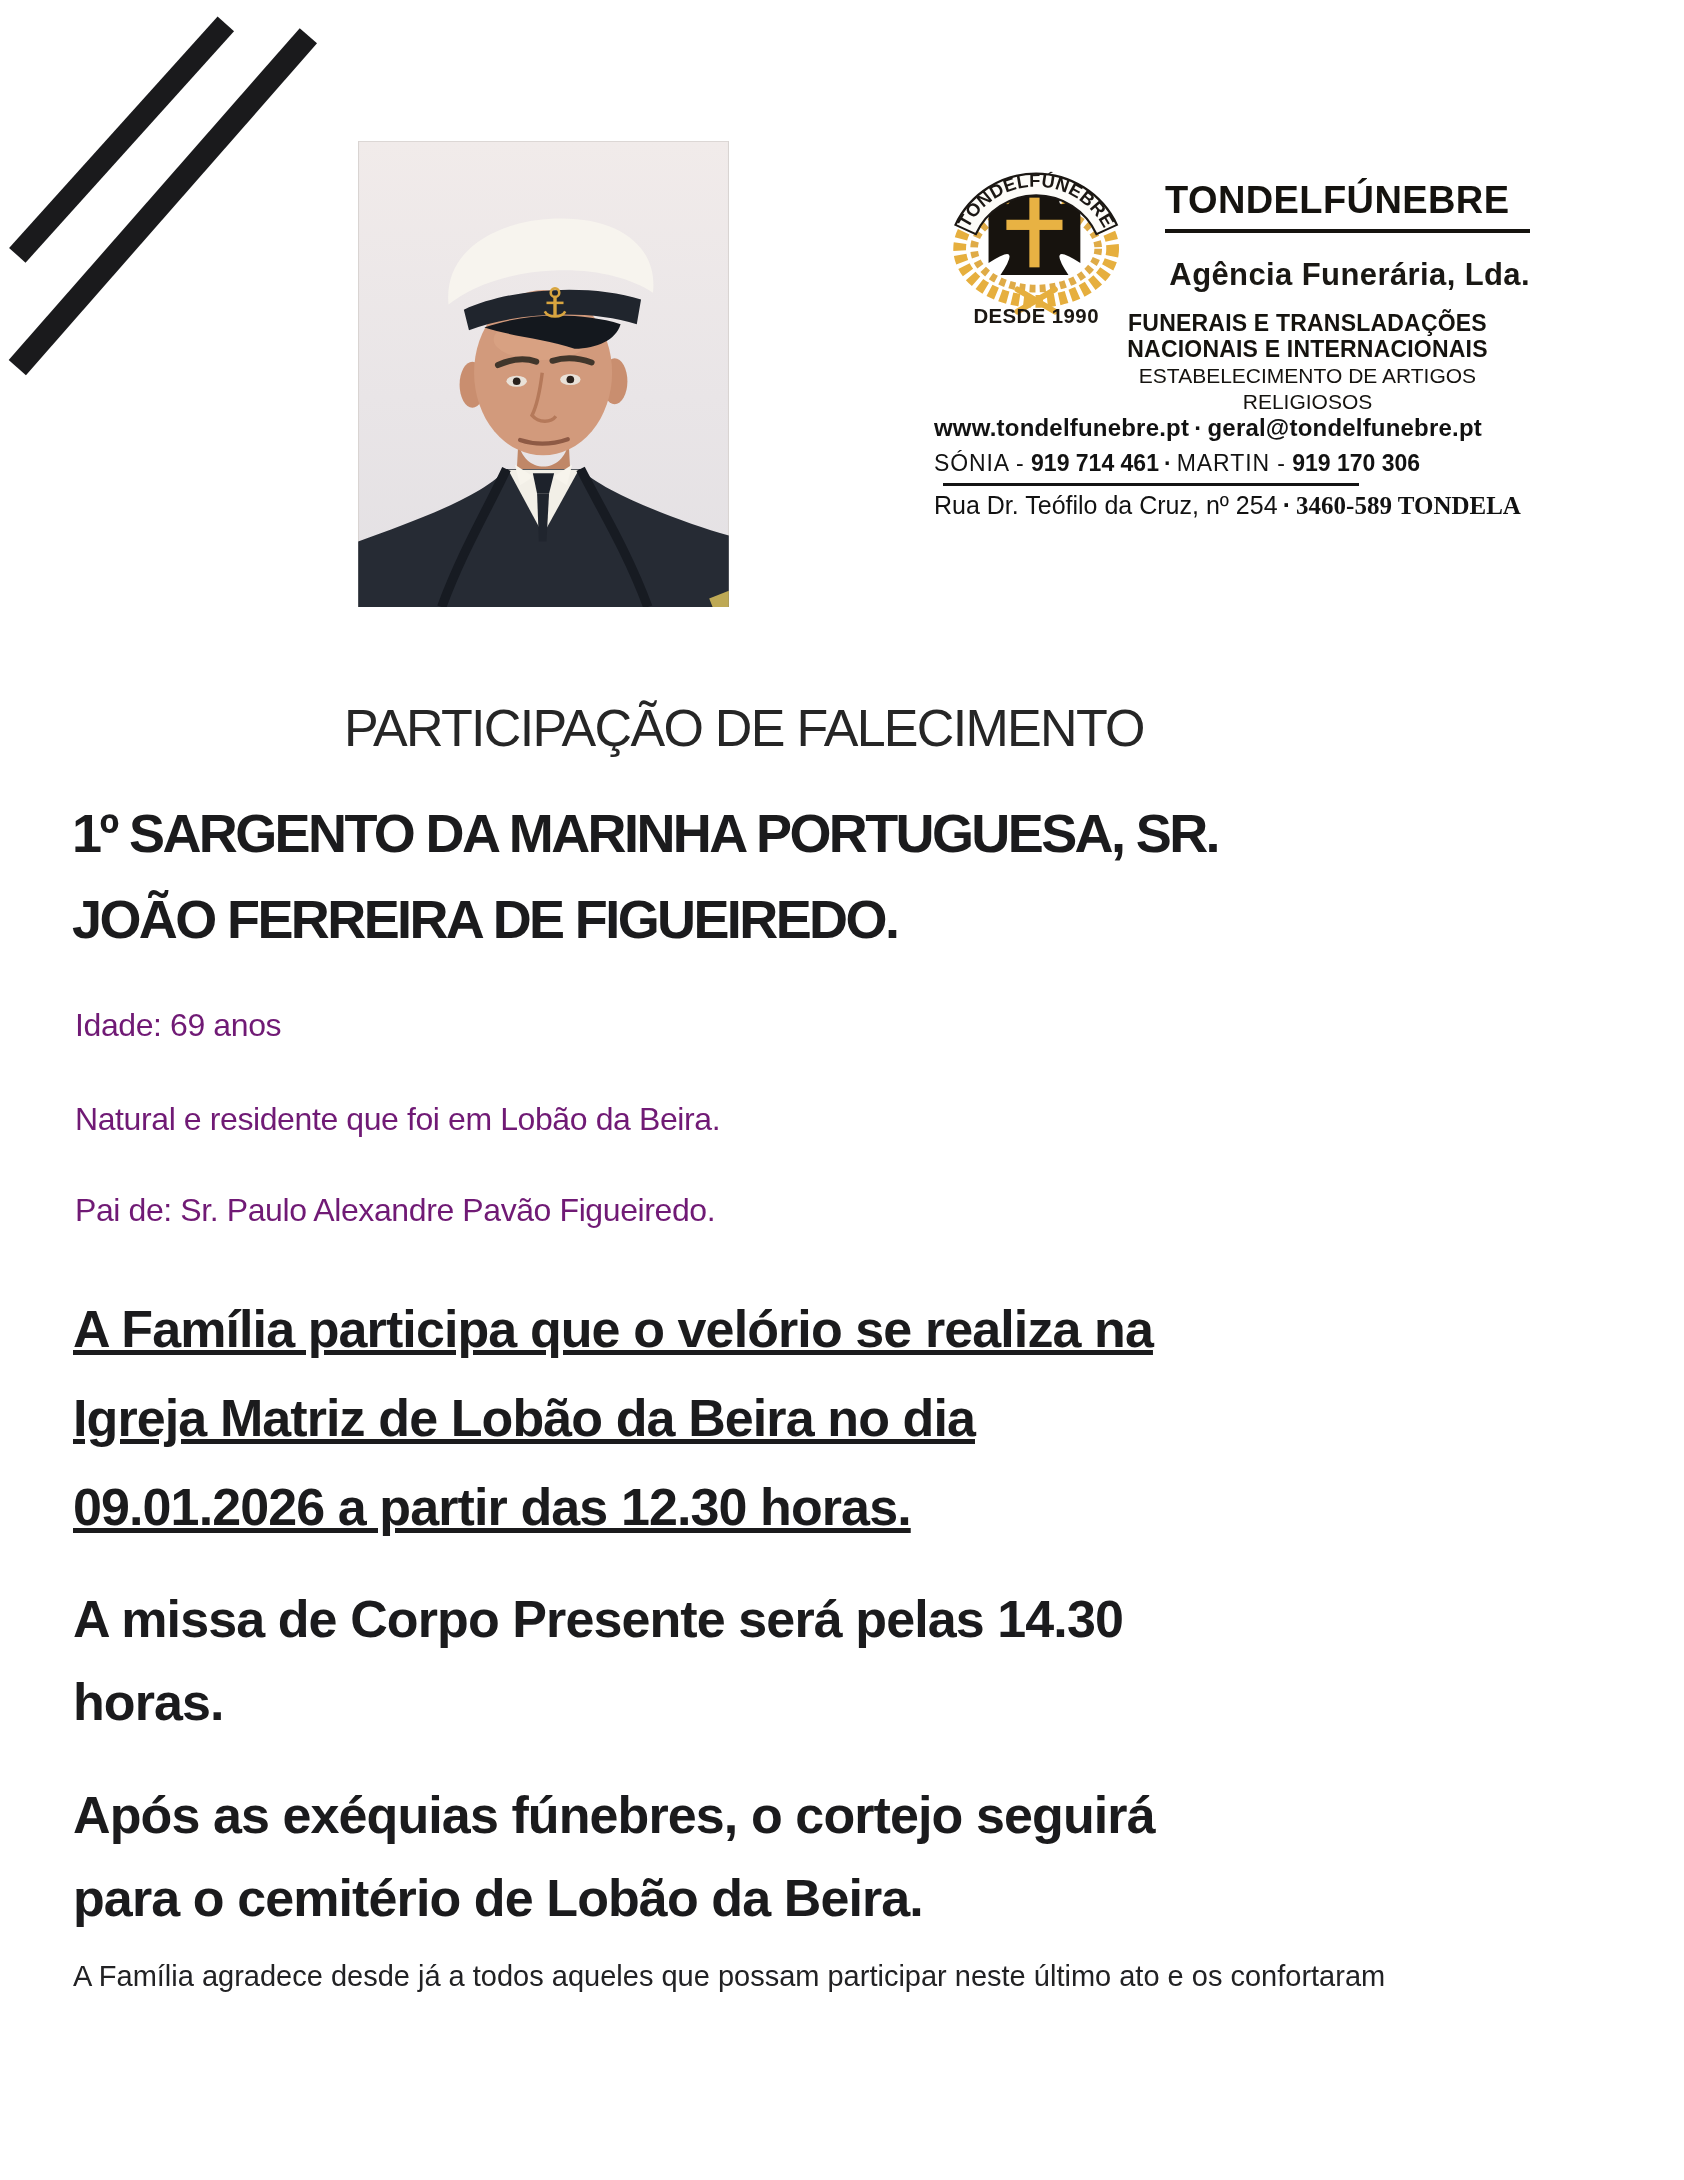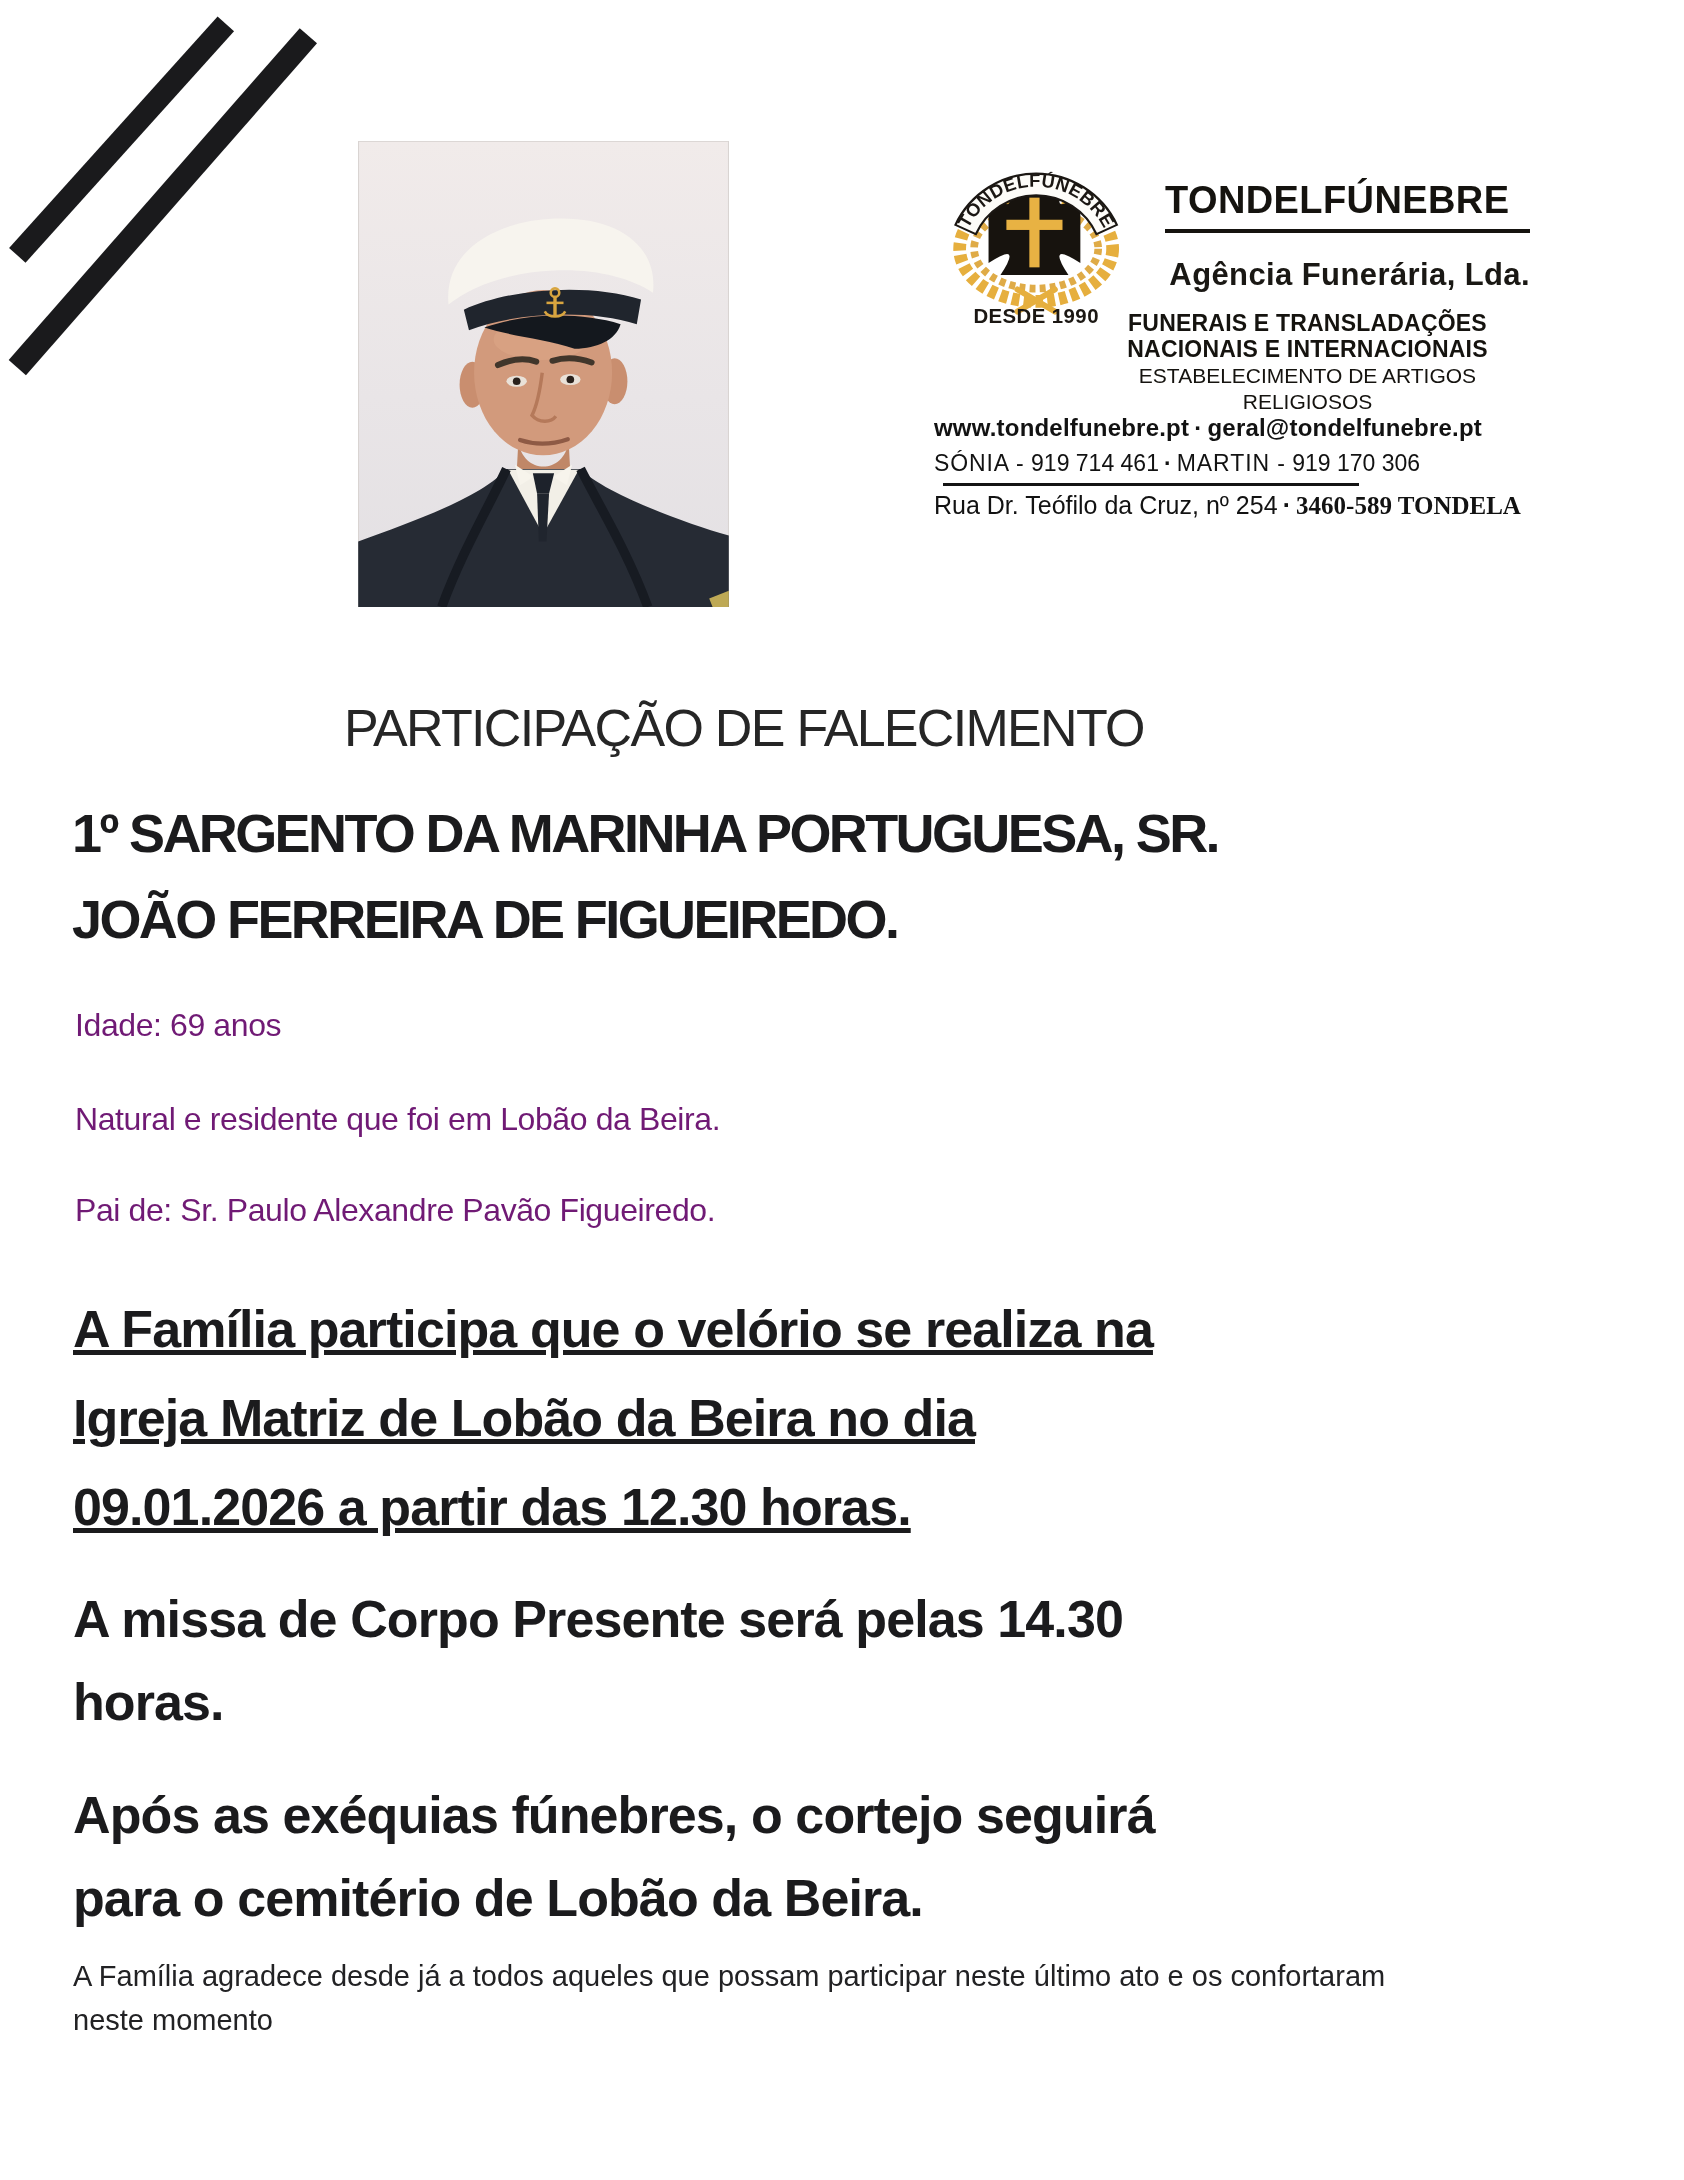--- a/index.html
+++ b/index.html
@@ -23,21 +23,21 @@
     border-bottom:4.3px solid #15130f;padding-bottom:6.8px;white-space:nowrap;
   }
   .agency-subtitle{font-size:31px;font-weight:bold;text-align:right;margin-top:24px;color:#1a1814;letter-spacing:0.4px;white-space:nowrap;}
   .agency-services{left:1099px;top:311px;width:417px;text-align:center;color:#15130f;}
   .svc-bold{font-size:23px;font-weight:bold;line-height:25.6px;letter-spacing:0.2px;}
   .svc-reg{font-size:21px;line-height:25.6px;margin-top:0.9px;}
   .agency-contact{left:934px;top:414px;width:433px;text-align:center;color:#121212;}
   .c-line1{font-size:24px;font-weight:bold;letter-spacing:0.2px;white-space:nowrap;}
   .c-line2{font-size:23px;margin-top:7.7px;white-space:nowrap;}
   .c-line2 .lbl{font-weight:normal;letter-spacing:0.9px;}
-  .c-line2 .num{font-weight:normal;}
+  .c-line2 .num{font-weight:bold;}
   .c-rule{border-top:3.4px solid #141414;width:416px;margin:6.8px 0 0 8.5px;}
   .c-line3{font-size:25px;margin-top:4.3px;white-space:nowrap;}
   .c-line3 .city{font-weight:bold;font-family:Liberation Serif, serif;}
   .dot{font-weight:bold;padding:0 5.1px;}
 
   
   .title{left:344px;top:698px;font-size:52px;letter-spacing:-1.7px;color:#262626;white-space:nowrap;}
   .deceased{left:72px;top:790px;font-size:54px;font-weight:bold;line-height:86px;letter-spacing:-2.6px;color:#1b1b1d;white-space:nowrap;}
   .body-line{font-size:32px;letter-spacing:-0.4px;color:#701a75;white-space:nowrap;}
   #age{left:75px;top:1007px;}
@@ -191,17 +191,16 @@
     <div>horas.</div>
   </div>
 
   <div id="procession" class="abs bold-para">
     <div>Após as exéquias fúnebres, o cortejo seguirá</div>
     <div>para o cemitério de Lobão da Beira.</div>
   </div>
 
   <div class="abs footer">
     <div>A Família agradece desde já a todos aqueles que possam participar neste último ato e os confortaram</div>
-    <div>neste momento</div>
   </div>
 
 </div>
 
 
 </body></html>

